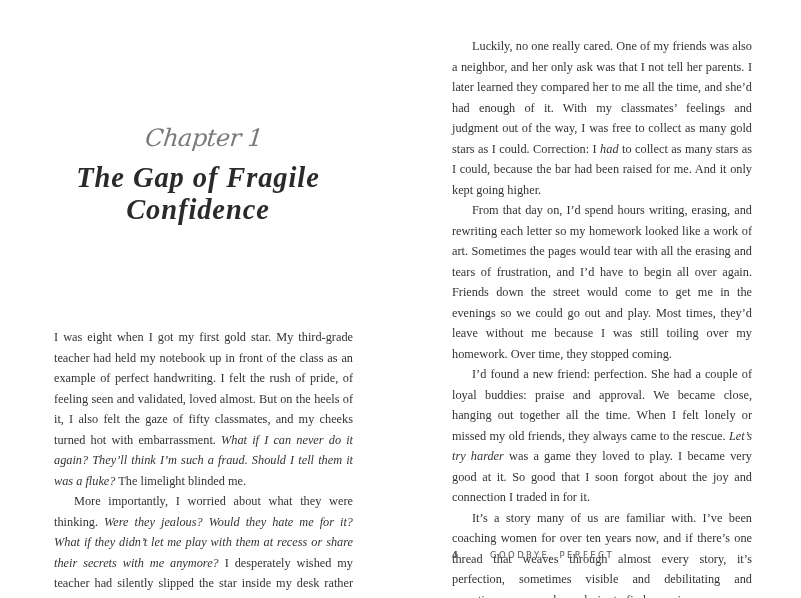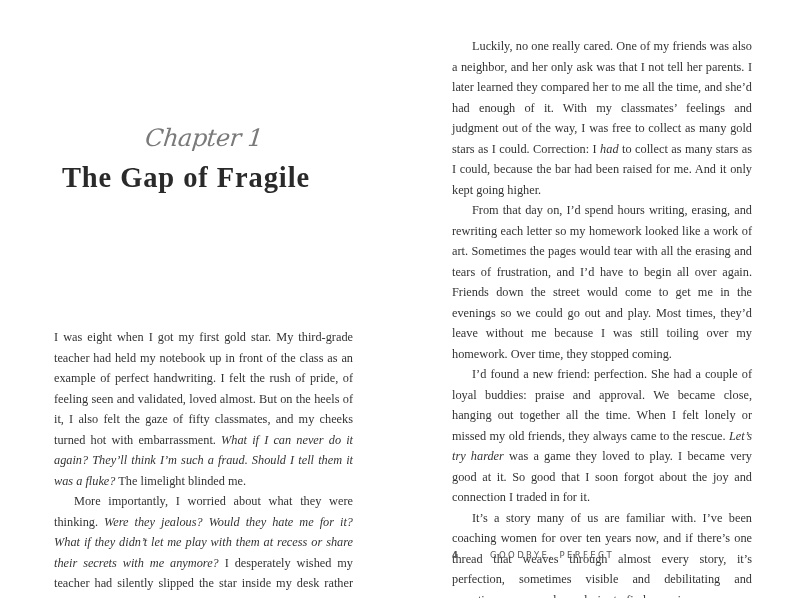--- a/index.html
+++ b/index.html
@@ -31,31 +31,32 @@
       text-align: center;
       font-family: "DejaVu Serif", serif;
       font-style: italic;
       font-size: 24px;
       color: #7a7a7a;
       letter-spacing: -0.5px;
       transform: skewX(-6deg);
     }
     .chapter-title {
       position: absolute;
-      left: 36px;
+      left: 48px;
       width: 300px;
       top: 162px;
       margin: 0;
       text-align: center;
       font-family: "Liberation Serif", "DejaVu Serif", serif;
       font-weight: bold;
       font-size: 28.5px;
       line-height: 32px;
       letter-spacing: 0.9px;
       color: #2a2a2a;
+      font-style: italic;
     }
 
     .body-text {
       position: absolute;
       font-family: "Liberation Serif", "DejaVu Serif", serif;
       font-size: 12.3px;
       line-height: 20.5px;
       color: #333333;
       text-align: justify;
       hyphens: manual;
@@ -99,20 +100,21 @@
       font-weight: bold;
     }
   </style>
 </head>
 <body>
 
 <div class="page page-left">
   <div class="chapter-label">Chapter 1</div>
   <h1 class="chapter-title">
     <span>The Gap of Fragile</span><br>
+    <span>Confidence</span>
   </h1>
 
   <div class="body-text left-body">
     <p class="first">
       <span>I was eight when I got my first gold star. My third-grade teacher had held my notebook up in front of the class as an example of perfect handwriting. I felt the rush of pride, of feeling seen and validated, loved almost. But on the heels of it, I also felt the gaze of fifty classmates, and my cheeks turned hot with embarrass­ment. </span><em>What if I can never do it again? They’ll think I’m such a fraud. Should I tell them it was a fluke?</em><span> The limelight blinded me.</span>
     </p>
     <p>
       <span>More importantly, I worried about what they were thinking. </span><em>Were they jealous? Would they hate me for it? What if they didn’t let me play with them at recess or share their secrets with me anymore?</em><span> I desper­ately wished my teacher had silently slipped the star inside my desk rather than make a public display of it.</span>
     </p>
   </div>

